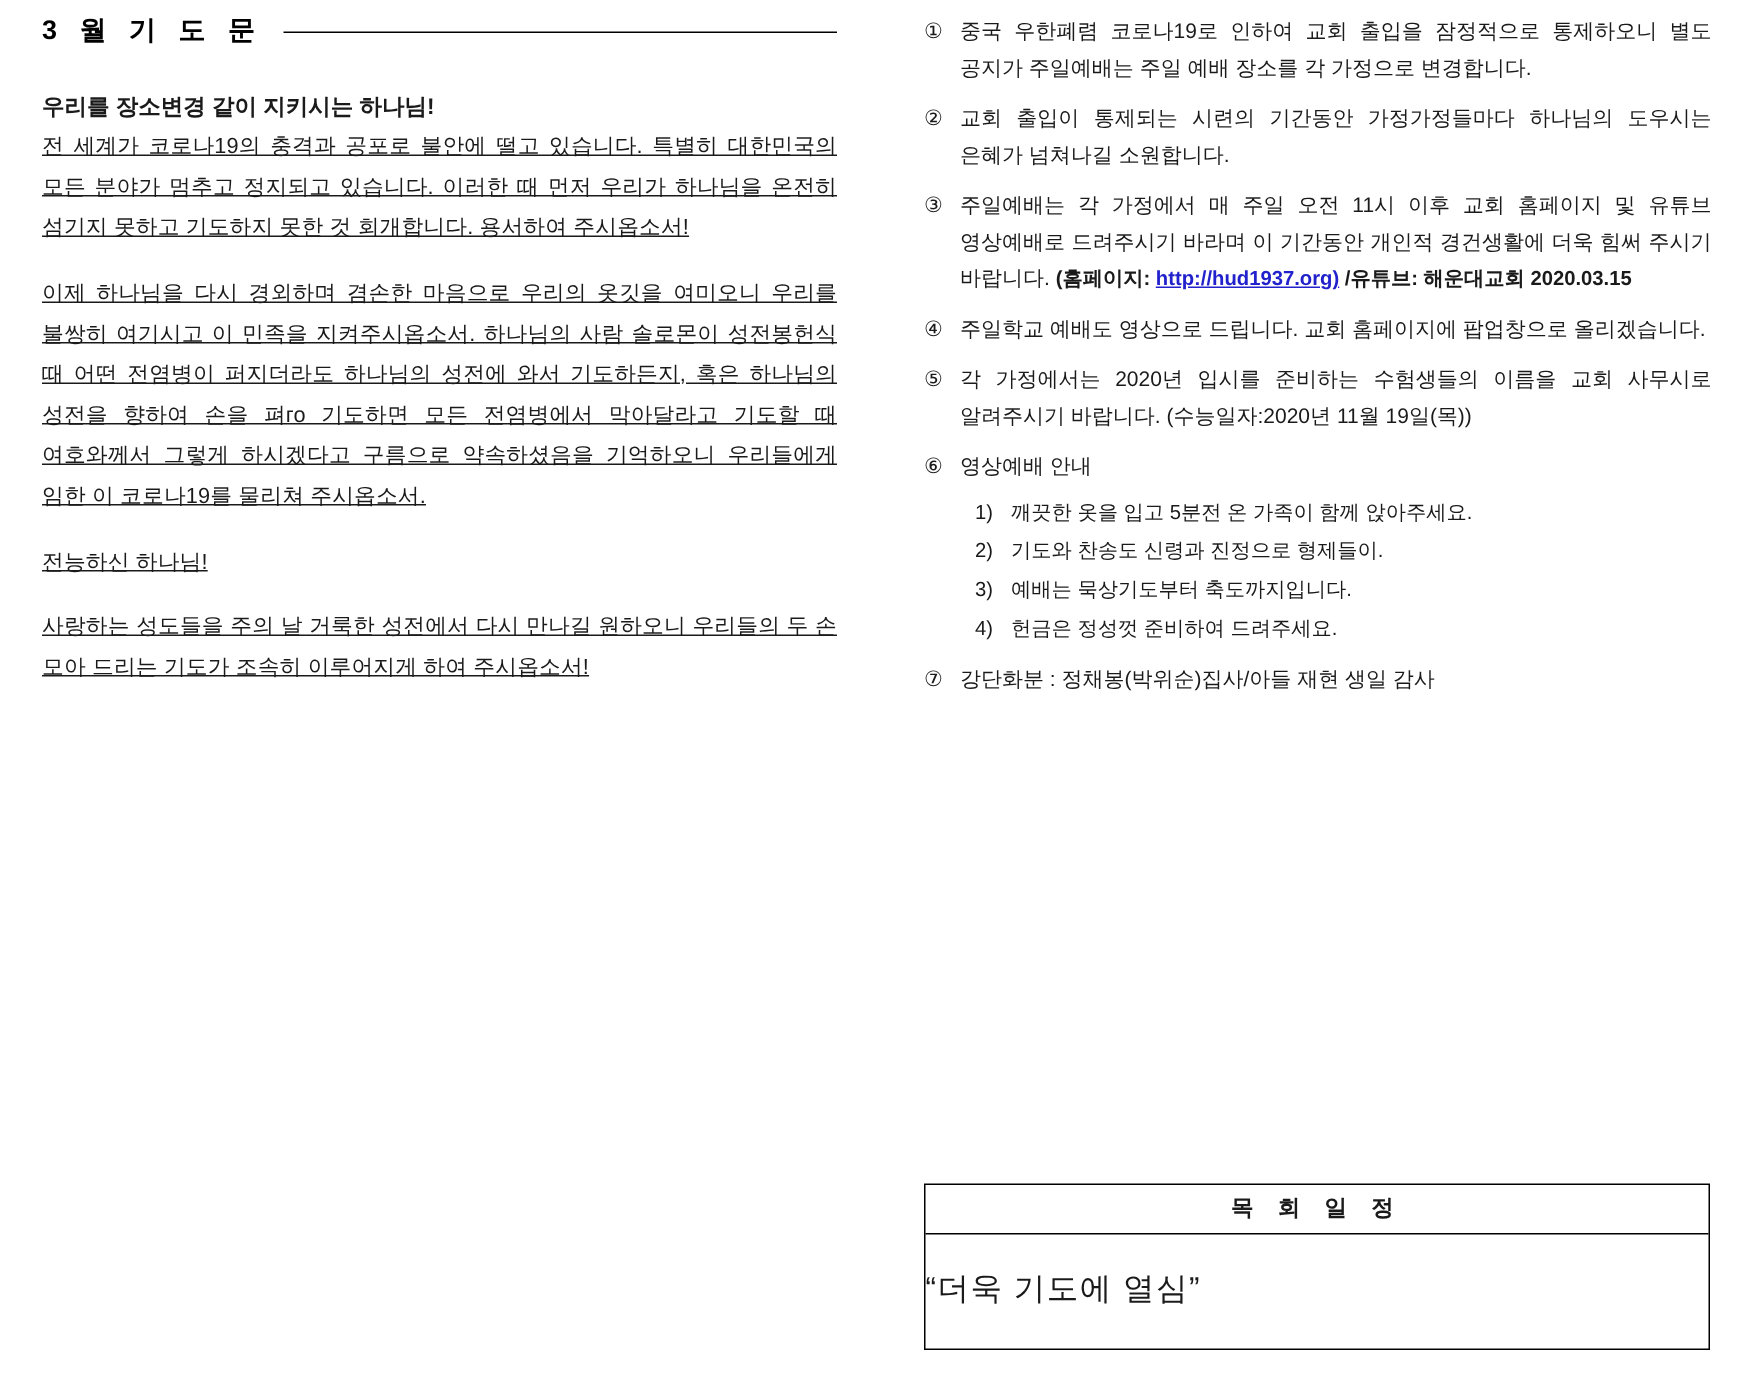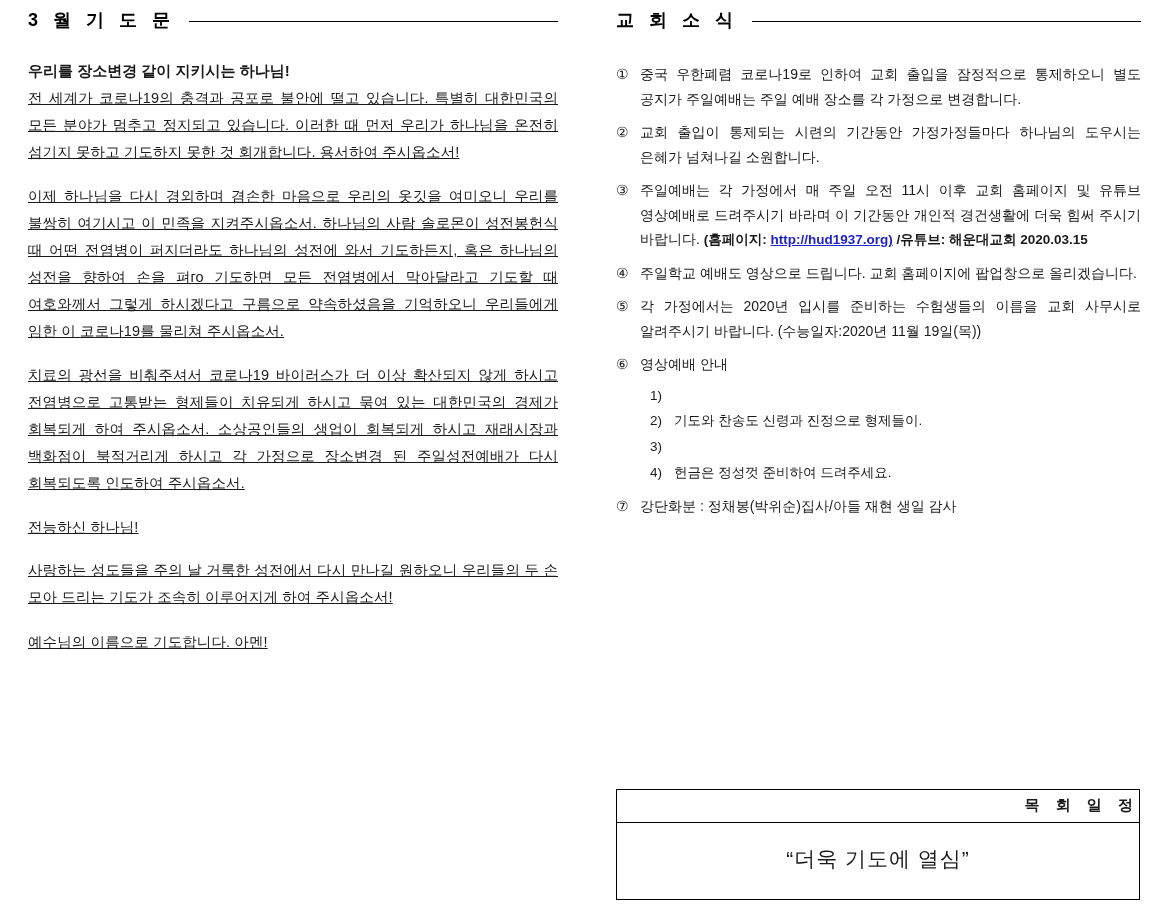--- a/index.html
+++ b/index.html
@@ -128,28 +128,28 @@
   .schedule-box {
     position: absolute;
     left: 616px;
     top: 789px;
     width: 524px;
     border: 1.2px solid #000;
     box-sizing: border-box;
   }
   .schedule-head {
     border-bottom: 1.2px solid #000;
-    text-align: right;
+    text-align: center;
     font-size: 15px;
     font-weight: bold;
     letter-spacing: 6px;
     padding: 6px 0 7px 0;
   }
   .schedule-body {
-    text-align: center;
+    text-align: left;
     font-size: 21px;
     padding: 22px 0 26px 0;
     letter-spacing: 1px;
   }
 </style>
 </head>
 <body>
 
 <div class="page">
 
@@ -157,34 +157,28 @@
 
     <div class="sec-head">
       <div class="title">3 월 기 도 문</div>
       <div class="rule"></div>
     </div>
 
     <p class="prayer-lead">우리를 장소변경 같이 지키시는 하나님!</p>
 
     <p class="para">전 세계가 코로나19의 충격과 공포로 불안에 떨고 있습니다. 특별히 대한민국의 모든 분야가 멈추고 정지되고 있습니다. 이러한 때 먼저 우리가 하나님을 온전히 섬기지 못하고 기도하지 못한 것 회개합니다. 용서하여 주시옵소서!</p>
     <p class="para">이제 하나님을 다시 경외하며 겸손한 마음으로 우리의 옷깃을 여미오니 우리를 불쌍히 여기시고 이 민족을 지켜주시옵소서. 하나님의 사람 솔로몬이 성전봉헌식 때 어떤 전염병이 퍼지더라도 하나님의 성전에 와서 기도하든지, 혹은 하나님의 성전을 향하여 손을 펴го 기도하면 모든 전염병에서 막아달라고 기도할 때 여호와께서 그렇게 하시겠다고 구름으로 약속하셨음을 기억하오니 우리들에게 임한 이 코로나19를 물리쳐 주시옵소서.</p>
-    <p class="para">치료의 광선을 비춰주셔서 코로나19 바이러스가 더 이상 확산되지 않게 하시고 전염병으로 고통받는 형제들이 치유되게 하시고 묶여 있는 대한민국의 경제가 회복되게 하여 주시옵소서. 소상공인들의 생업이 회복되게 하시고 재래시장과 백화점이 북적거리게 하시고 각 가정으로 장소변경 된 주일성전예배가 다시 회복되도록 인도하여 주시옵소서.</p>
 
     <p class="para nogap">전능하신 하나님!</p>
     <p class="para">사랑하는 성도들을 주의 날 거룩한 성전에서 다시 만나길 원하오니 우리들의 두 손 모아 드리는 기도가 조속히 이루어지게 하여 주시옵소서!</p>
 
-    <p class="para">예수님의 이름으로 기도합니다. 아멘!</p>
   </div>
 
   <div class="col-right">
 
-    <div class="sec-head right">
-      <div class="title">교 회 소 식</div>
-      <div class="rule"></div>
-    </div>
 
     <ul class="notice-list">
 
       <li class="notice-item">
         <span class="notice-num">①</span>
         <span class="notice-text">중국 우한폐렴 코로나19로 인하여 교회 출입을 잠정적으로 통제하오니 별도 공지가 주일예배는 주일 예배 장소를 각 가정으로 변경합니다.</span>
       </li>
 
       <li class="notice-item">
         <span class="notice-num">②</span>
@@ -211,27 +205,29 @@
         <span class="notice-text">각 가정에서는 2020년 입시를 준비하는 수험생들의 이름을 교회 사무시로 알려주시기 바랍니다. (수능일자:2020년 11월 19일(목))</span>
       </li>
 
       <li class="notice-item">
         <span class="notice-num">⑥</span>
         <span class="notice-text">
           <span>영상예배 안내</span>
           <ul class="sublist">
             <li>
               <span class="sn">1)</span>
+              <span>깨끗한 옷을 입고 5분전 온 가족이 함께 앉아주세요.</span>
             </li>
             <li>
               <span class="sn">2)</span>
               <span>기도와 찬송도 신령과 진정으로 형제들이.</span>
             </li>
             <li>
               <span class="sn">3)</span>
+              <span>예배는 묵상기도부터 축도까지입니다.</span>
             </li>
             <li>
               <span class="sn">4)</span>
               <span>헌금은 정성껏 준비하여 드려주세요.</span>
             </li>
           </ul>
         </span>
       </li>
 
       <li class="notice-item">

